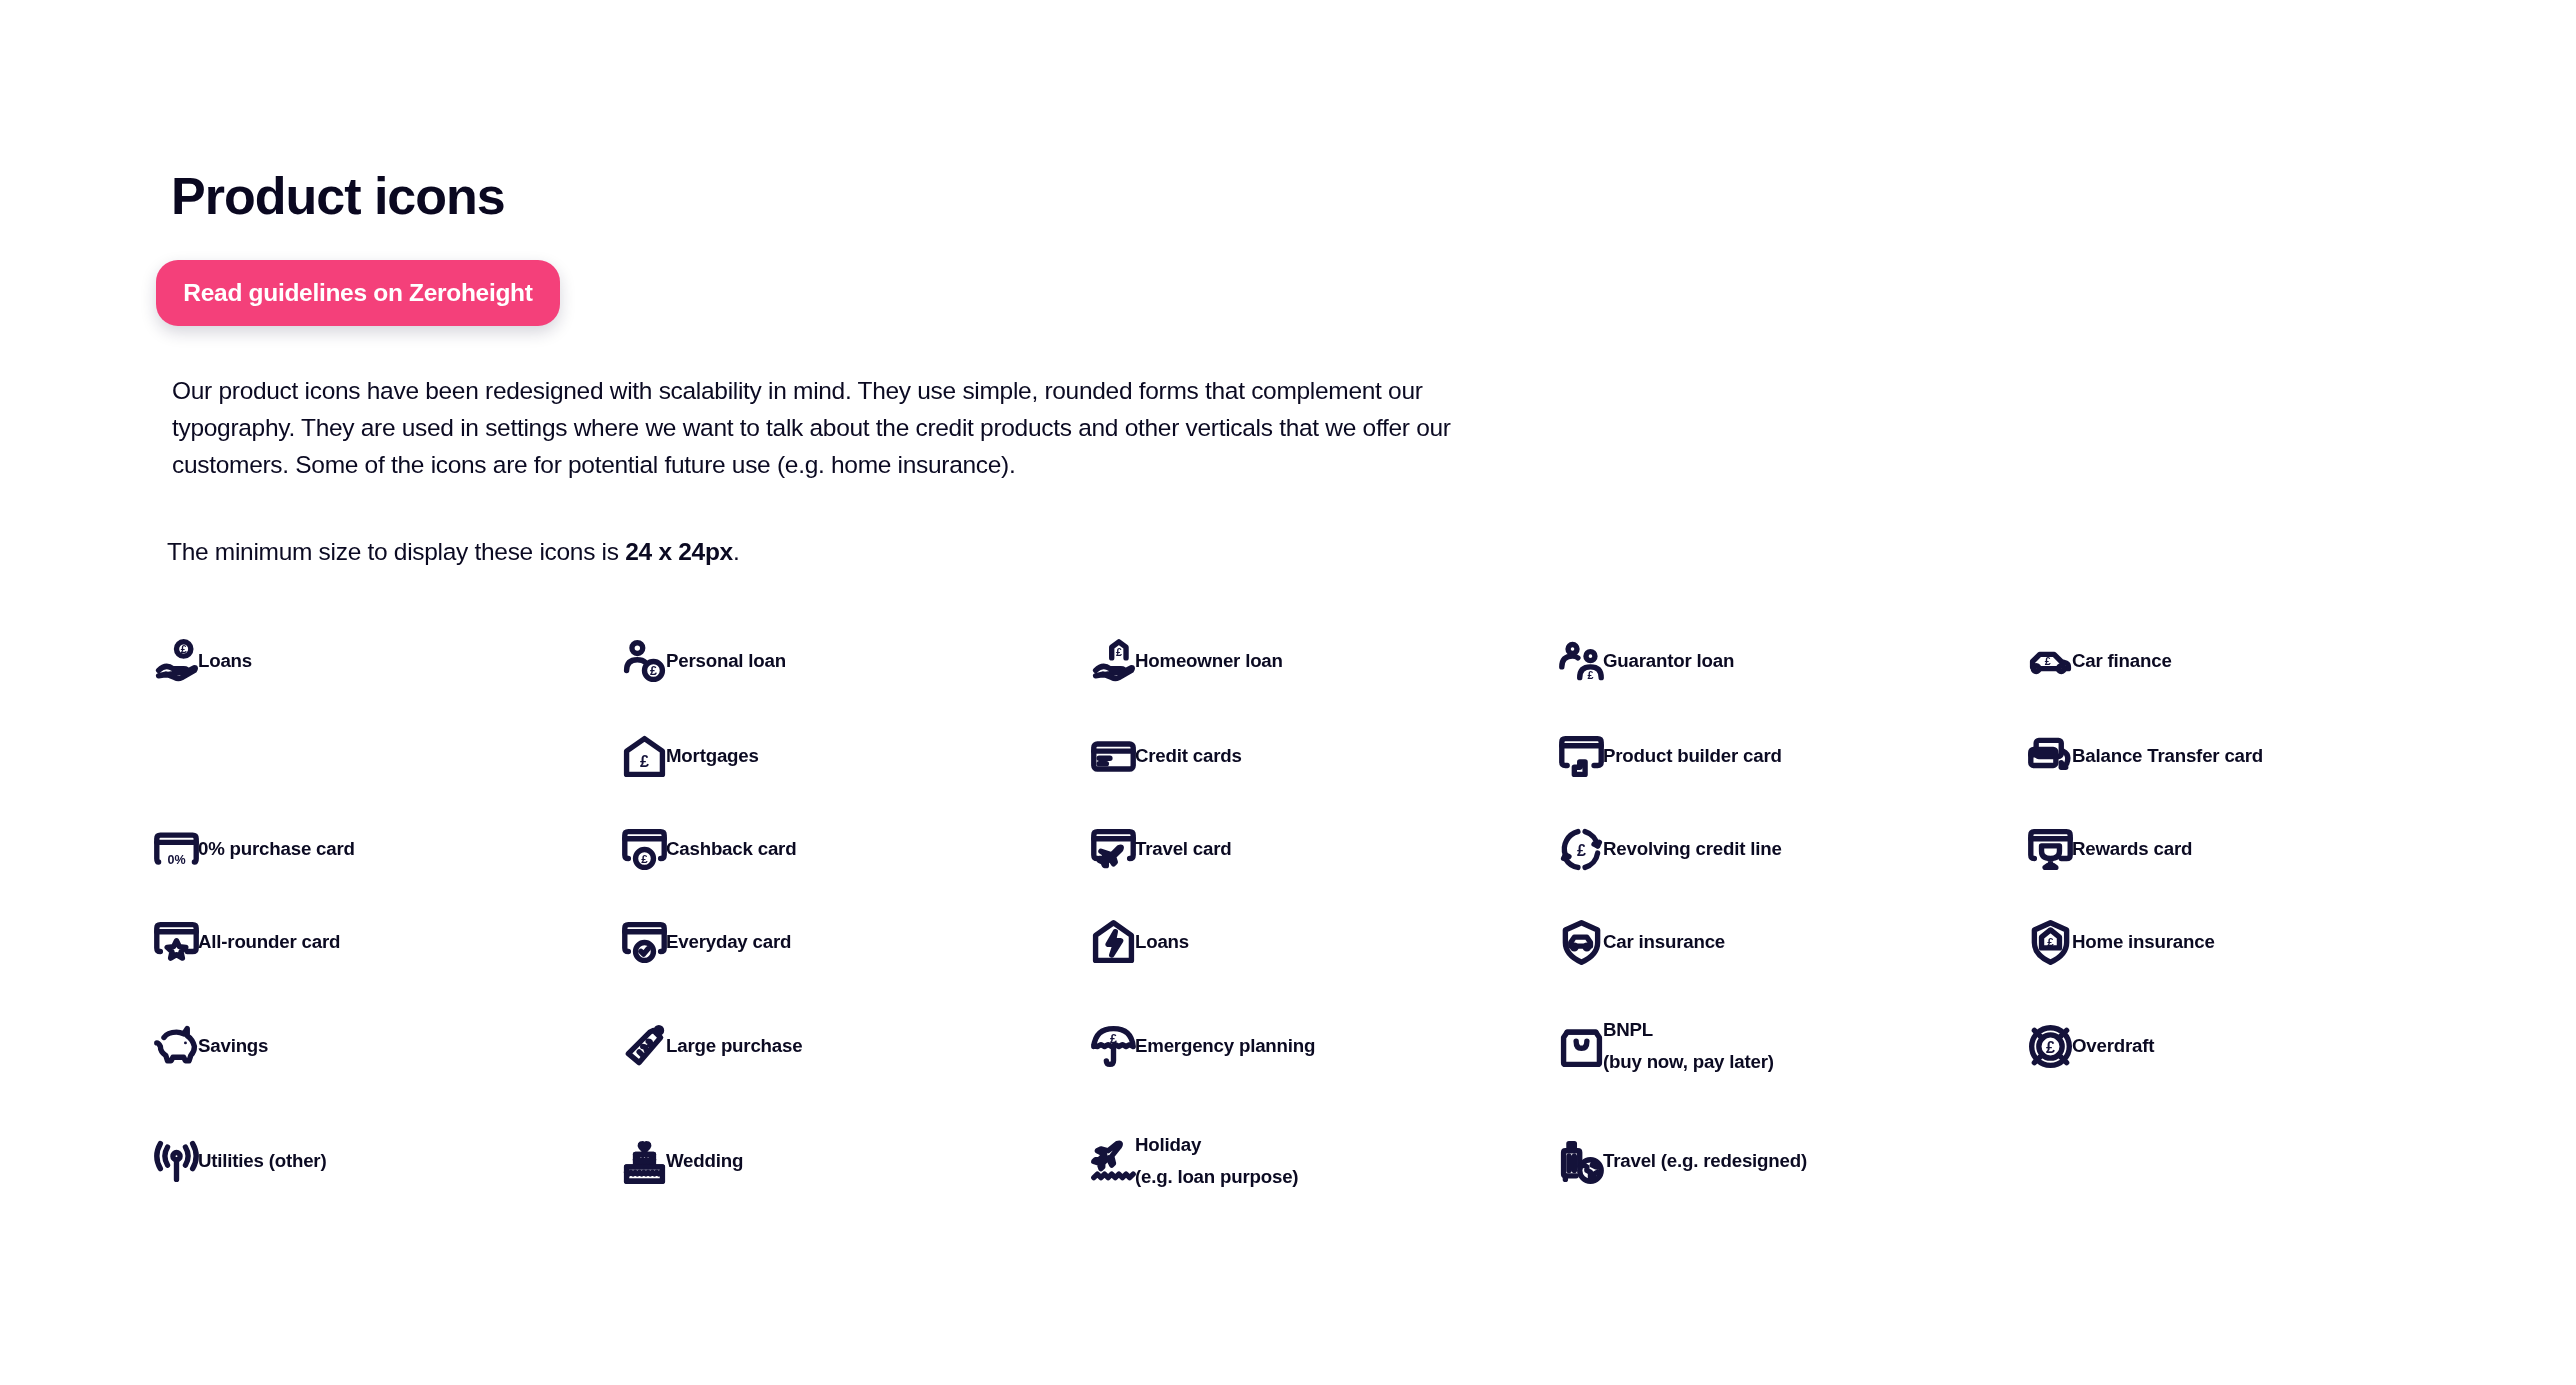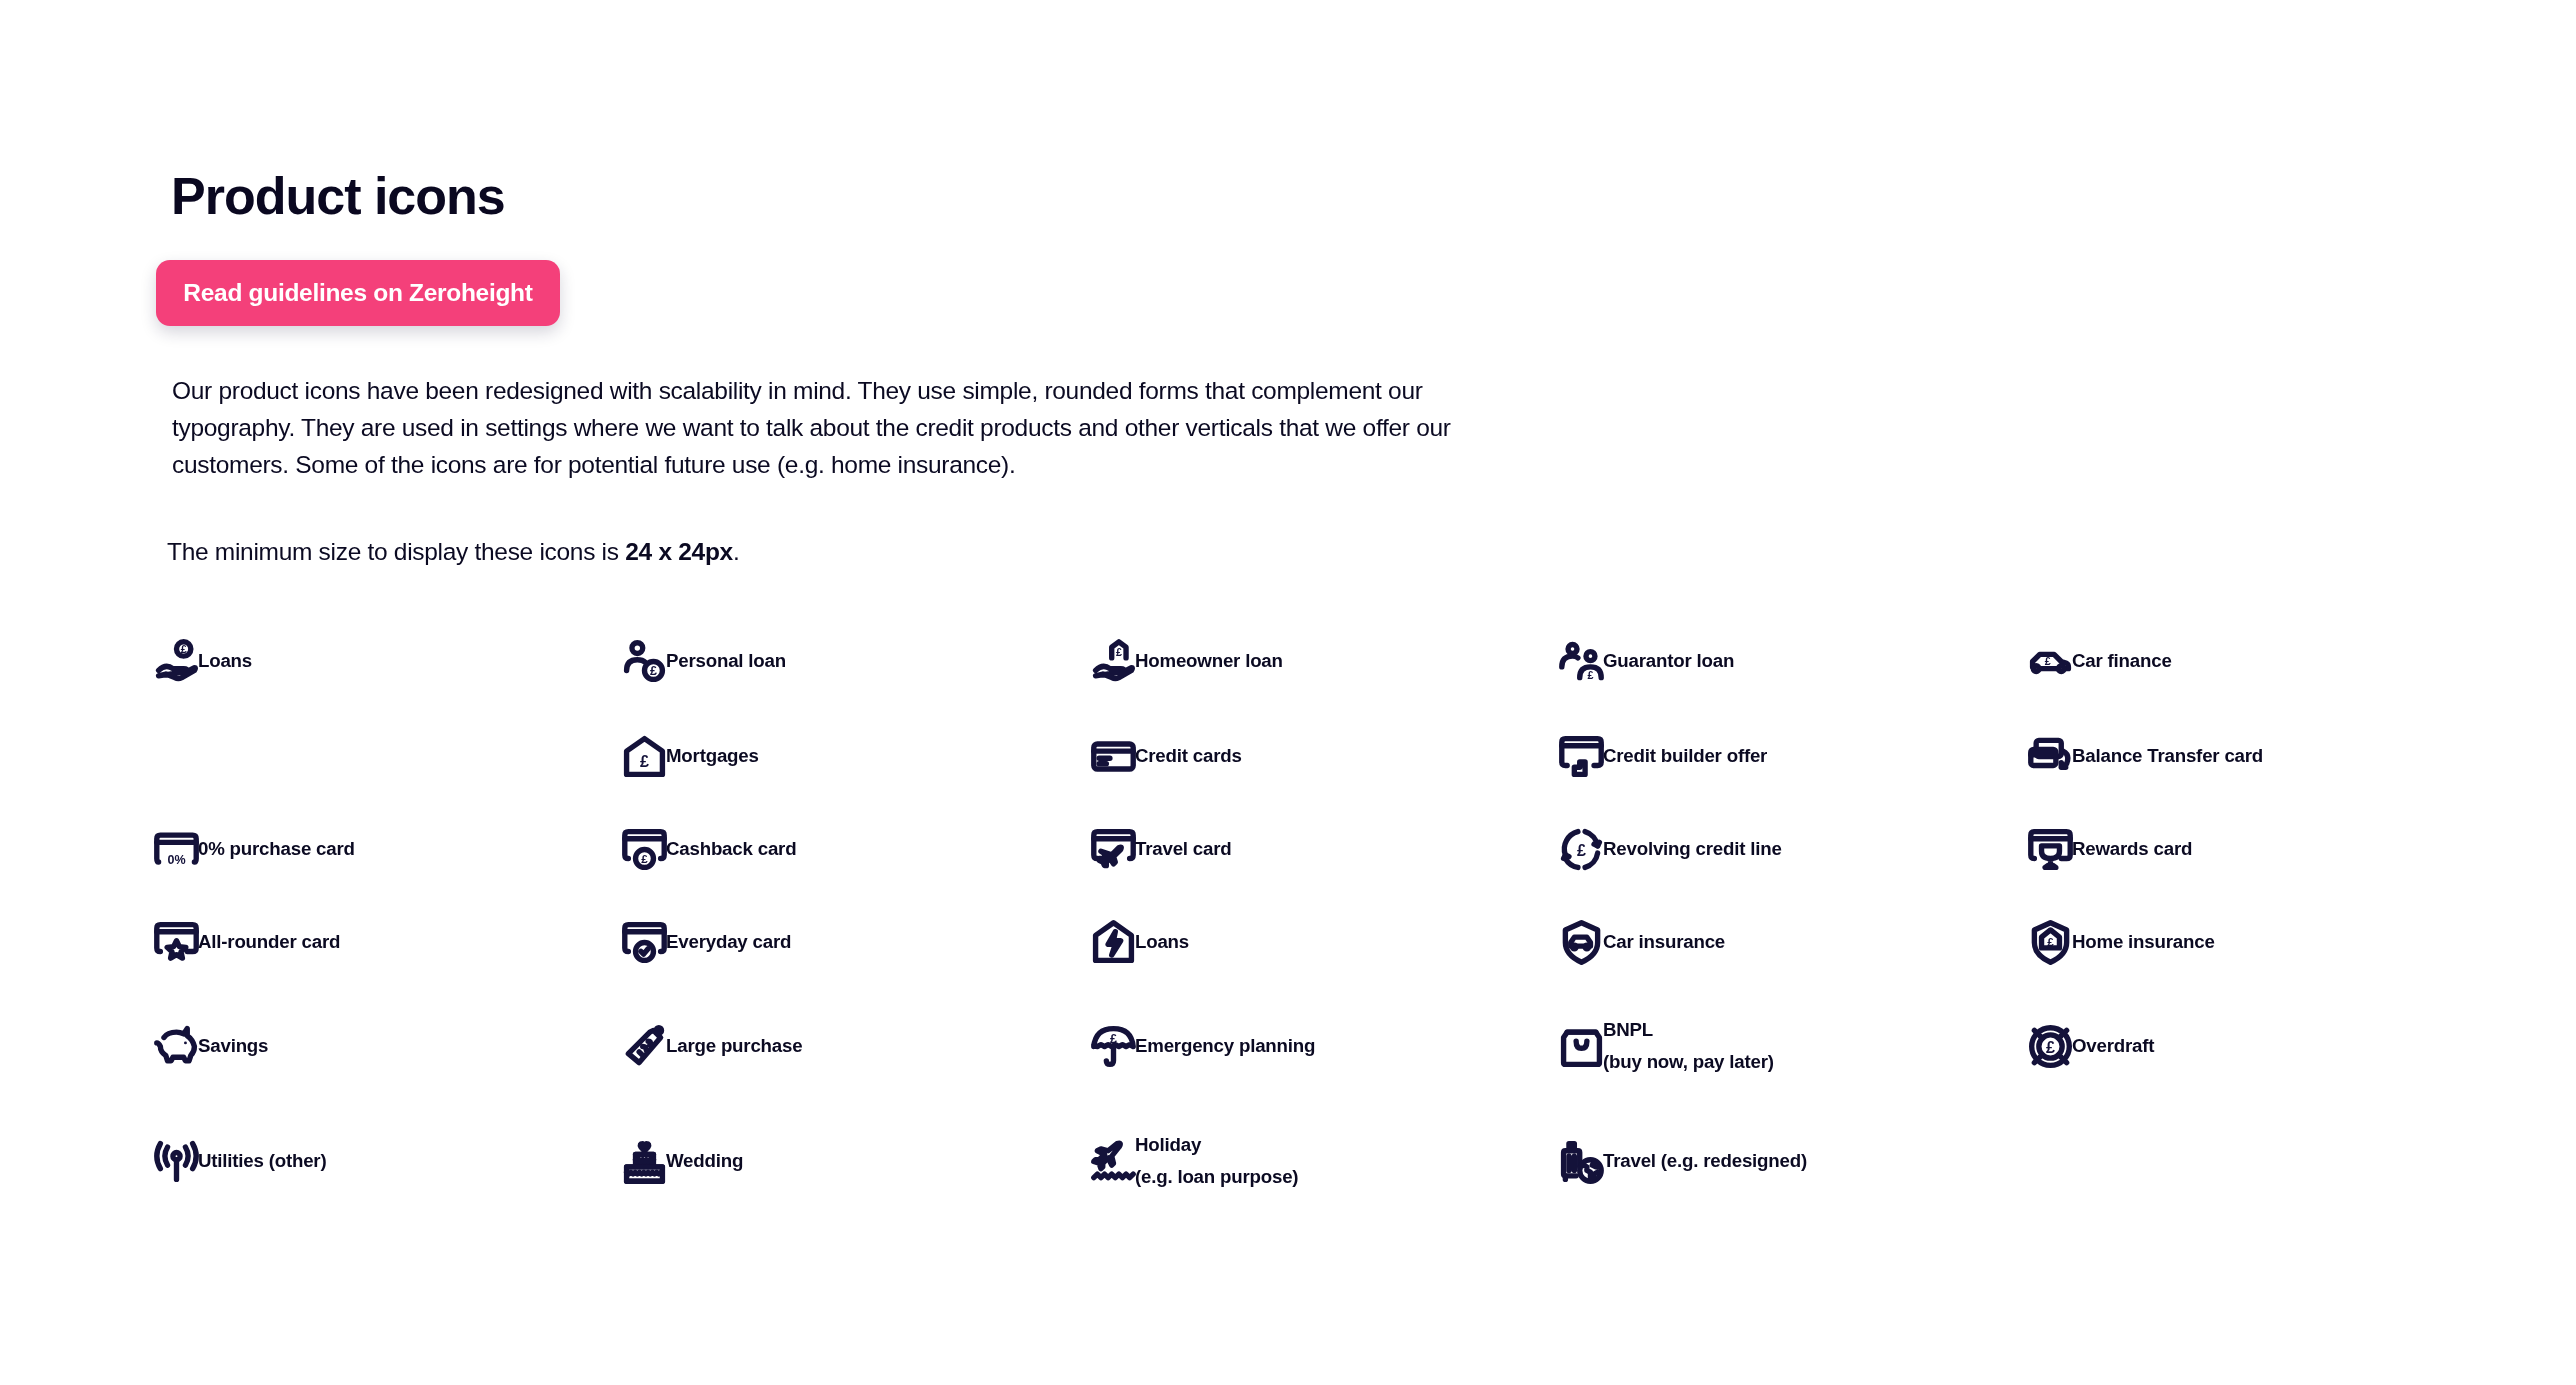--- a/index.html
+++ b/index.html
@@ -8,21 +8,21 @@
     font-family: "Liberation Sans", "DejaVu Sans", sans-serif;
     color: #0B0A22;
   }
   .page-title {
     position: absolute; left: 156px; top: 149px; margin: 15px;
     font-size: 52px; font-weight: 700; letter-spacing: -1px; line-height: 64px;
     color: #0A0820;
   }
   .cta {
     position: absolute; left: 156px; top: 260px; width: 404px; height: 66px;
-    background: #F4407A; color: #FFFFFF; border: none; border-radius: 14px;
+    background: #F4407A; color: #FFFFFF; border: none; border-radius: 22px;
     font-family: "Liberation Sans", "DejaVu Sans", sans-serif;
     font-size: 24.5px; font-weight: 600; letter-spacing: -0.3px;
     box-shadow: 0 6.4px 15.5px rgba(30, 20, 60, 0.18);
     cursor: pointer; padding: 0;
   }
   .intro {
     position: absolute; left: 156px; top: 356px; width: 1288px; margin: 16px;
     font-size: 24.5px; line-height: 37px; letter-spacing: -0.3px; color: #0B0A22;
   }
   .minsize {
@@ -131,21 +131,21 @@
         <span>Credit cards</span>
       </div>
   </div>
   <div class="item" style="left:1560px;top:724px">
     <svg viewBox="0 0 24 24">
         <path class="s" stroke-width="1.2" d="M4 17 h-1 q-2 0 -2 -2 V4 q0 -2 2 -2 h18 q2 0 2 2 v11 q0 2 -2 2 h-2"></path>
         <path class="s" stroke-width="2" d="M1 6 h22"></path>
         <path class="s" stroke-width="1.2" d="M8 22 v-4 h3 v-3 h3 v7 z"></path>
       </svg>
     <div class="lbl">
-        <span>Credit builder offer</span>
+        <span>Product builder card</span>
       </div>
   </div>
   <div class="item" style="left:2029px;top:724px">
     <svg viewBox="0 0 24 24">
         <rect class="s" stroke-width="1.2" x="4" y="3" width="14" height="9" rx="1.5"></rect>
         <rect class="s" stroke-width="1.2" x="1" y="8" width="14" height="9" rx="1.5"></rect>
         <path class="s" stroke-width="1.6" d="M1 11 h14"></path>
         <path class="s" stroke-width="1.2" d="M19 9 q4 2 2 7 l-3 2 M18 18 l0 -2.5 M18 18 l2.5 0"></path>
       </svg>
     <div class="lbl">

